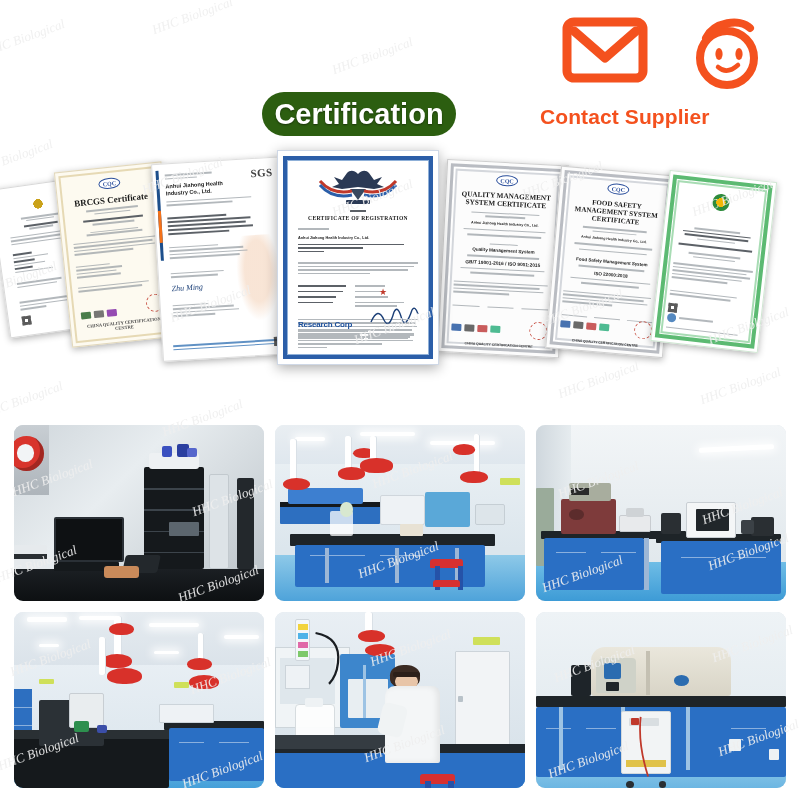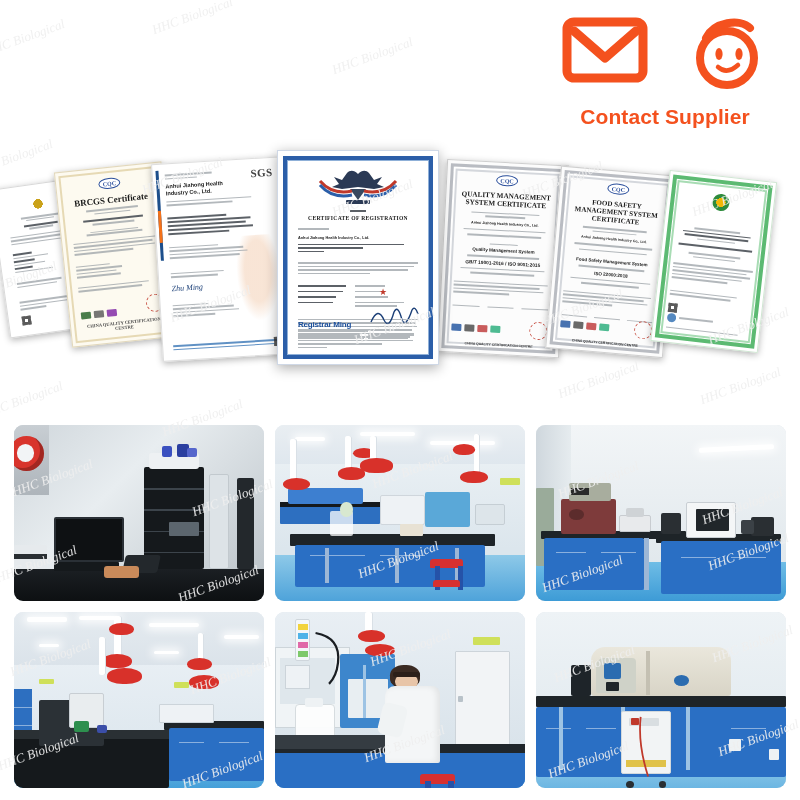--- a/index.html
+++ b/index.html
@@ -13,21 +13,21 @@
   .wm-layer { position:absolute; inset:0; pointer-events:none; z-index:6; overflow:hidden; }
   .wm {
     position:absolute; color:#efefef; font-size:13px; font-style:italic;
     font-family:"Liberation Serif", serif; white-space:nowrap;
     transform:rotate(-20deg); opacity:.92;
   }
 
   
   .contact-block {
     position:absolute; left:540px; top:14px; width:250px; z-index:5;
-    text-align:center;
+    text-align:left;
   }
   .contact-icons { display:flex; justify-content:center; gap:36px; align-items:flex-start; height:86px; }
   .icon-mail, .icon-face { display:block; }
   .contact-text {
     margin-top:4px; color:#f4511e; font-weight:bold; font-size:21px; line-height:1.25;
     letter-spacing:.1px;
   }
 
   
   .pill {
@@ -161,20 +161,21 @@
           <ellipse cx="55" cy="40" rx="3.6" ry="6" fill="#f4511e"></ellipse>
           <path d="M34 53 Q43 61 54 51" fill="none" stroke="#f4511e" stroke-width="4.5" stroke-linecap="round"></path>
         </svg>
       </span>
     </div>
     <div class="contact-text">
       <div>Contact Supplier</div>
     </div>
   </div>
 
+  <div class="pill" id="pill-certification">Certification</div>
 
   <div class="certs">
 
     <div class="cert" id="cert1">
       <div class="cert-inner">
         <div class="crest"></div>
         <div style="padding:0 9px;">
           <div class="ln" style="width:60%;margin:1px auto;"></div>
           <div class="ln" style="width:45%;margin:1px auto;"></div>
           <div class="ln d" style="width:52%;margin:4px auto 1px;height:2px;"></div>
@@ -339,21 +340,21 @@
           <div class="ln" style="width:100%;"></div>
             <div class="ln" style="width:98%;"></div>
           <div class="ln" style="width:99%;"></div>
             <div class="ln" style="width:95%;"></div>
           <div class="ln" style="width:97%;"></div>
             <div class="ln" style="width:93%;"></div>
           <div class="ln" style="width:96%;"></div>
             <div class="ln" style="width:70%;"></div>
           <div style="position:absolute;left:11px;right:11px;bottom:14px;display:flex;justify-content:space-between;align-items:flex-end;">
             <div>
-              <div style="font:bold 8px 'Liberation Sans',sans-serif;color:#1b4f9c;letter-spacing:-.2px;">Registrar Ming</div>
+              <div style="font:bold 8px 'Liberation Sans',sans-serif;color:#1b4f9c;letter-spacing:-.2px;">Research Corp</div>
               <div class="ln" style="width:70px;"></div>
               <div class="ln" style="width:62px;"></div>
               <div class="ln" style="width:66px;"></div>
             </div>
             <div style="text-align:center;">
               <svg width="52" height="24" viewBox="0 0 52 24">
                 <path d="M3 18 Q10 2 16 16 Q21 26 26 8 Q30 0 34 16 Q38 24 44 6 Q47 1 50 10" fill="none" stroke="#1b3f77" stroke-width="1.4"></path>
               </svg>
               <div class="ln" style="width:46px;"></div>
               <div class="ln" style="width:40px;"></div>

